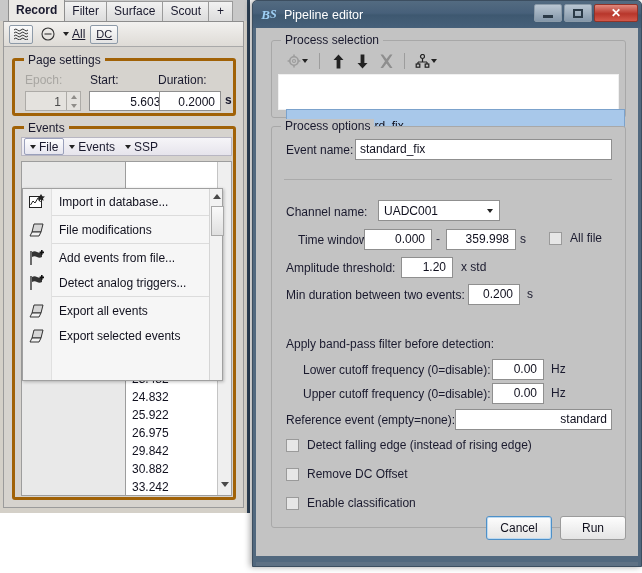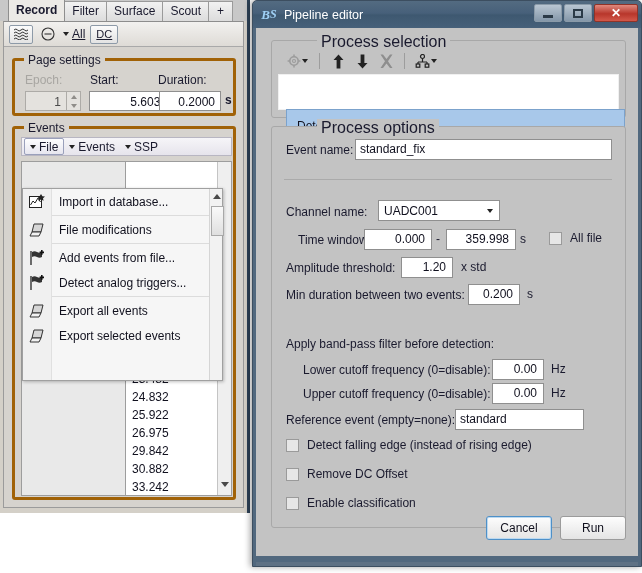--- a/index.html
+++ b/index.html
@@ -324,21 +324,21 @@
   .dgroup {
     position: absolute;
     border: 1px solid #a8a8a8;
     border-radius: 3px;
     background: #c3c3c3;
     box-sizing: border-box;
   }
   .dgroup > .gtitle2 {
     position: absolute; top: -8px; left: 9px;
     background: #c3c3c3; padding: 0 4px;
-    font-size: 16px; color: #1a1a2e; margin-left: 36px;
+    font-size: 12px; color: #1a1a2e;
   }
   #grp-procsel { left: 15px; top: 12px; width: 355px; height: 78px; }
   #grp-procopt { left: 15px; top: 98px; width: 355px; height: 402px; }
 
   #proc-toolbar {
     position: absolute; left: 6px; top: 8px; width: 341px; height: 24px;
     display: flex; align-items: center; gap: 2px;
     padding-left: 4px; box-sizing: border-box;
   }
   .ptb { width: 22px; height: 20px; display: flex; align-items: center; justify-content: center; cursor: default; }
@@ -710,21 +710,21 @@
 
           <div class="lbl" style="position:absolute;left:31px;top:236px;">Lower cutoff frequency (0=disable):</div>
           <div class="tfield right" style="position:absolute;left:220px;top:232px;width:52px;">0.00</div>
           <div class="lbl" style="position:absolute;left:279px;top:235px;">Hz</div>
 
           <div class="lbl" style="position:absolute;left:31px;top:260px;">Upper cutoff frequency (0=disable):</div>
           <div class="tfield right" style="position:absolute;left:220px;top:256px;width:52px;">0.00</div>
           <div class="lbl" style="position:absolute;left:279px;top:259px;">Hz</div>
 
           <div class="lbl" style="position:absolute;left:14px;top:286px;">Reference event (empty=none):</div>
-          <div class="tfield" style="position:absolute;left:183px;top:282px;width:129px;">standard</div>
+          <div class="tfield" style="position:absolute;left:183px;top:282px;width:157px;text-align:right;">standard</div>
 
           <div class="cbrow" style="position:absolute;left:14px;top:311px;">
             <span class="cbox"></span>
             <span class="lbl">Detect falling edge (instead of rising edge)</span>
           </div>
           <div class="cbrow" style="position:absolute;left:14px;top:340px;">
             <span class="cbox"></span>
             <span class="lbl">Remove DC Offset</span>
           </div>
           <div class="cbrow" style="position:absolute;left:14px;top:369px;">

